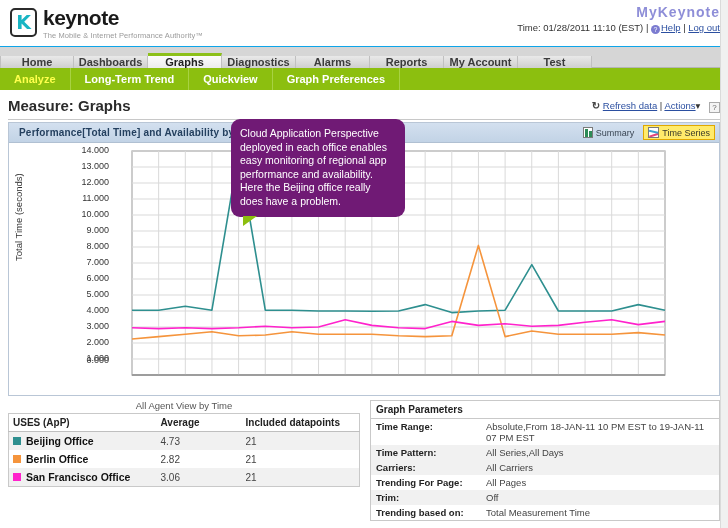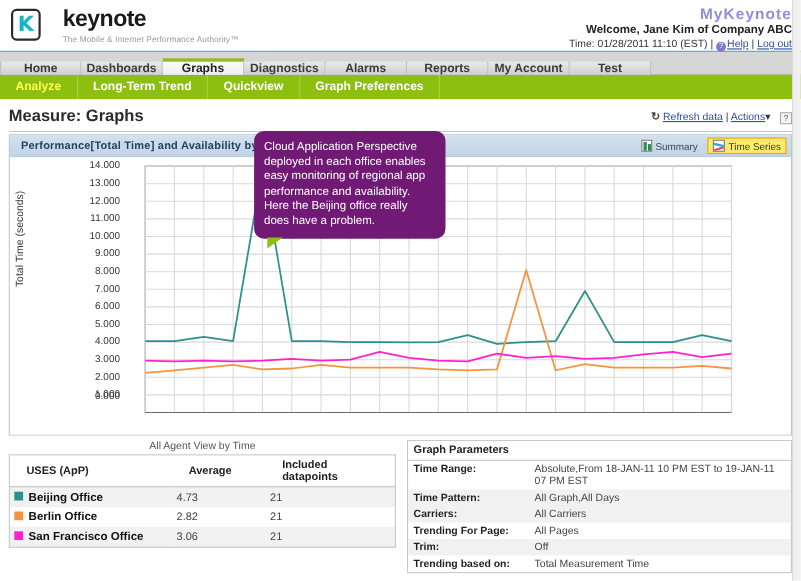--- a/index.html
+++ b/index.html
@@ -21,21 +21,21 @@
     width:27px; height:29px; position:relative;
     border:2.5px solid #2b2b2b;
     border-radius:5px;
     display:flex; align-items:center; justify-content:center;
     transform:skewY(0deg);
   }
   .logo-mark .k {
     color:#18b5c4; font-size:19px; font-weight:bold; line-height:1;
     font-family:"DejaVu Sans", sans-serif;
   }
-  .logo-text { margin-left:20px; }
+  .logo-text { margin-left:6px; }
   .logo-name { font-size:21px; font-weight:bold; color:#1a1a1a; letter-spacing:-0.5px; line-height:20px; }
   .logo-tag { font-size:7.5px; color:#9a9a9a; margin-top:3px; letter-spacing:0.1px; }
 
   .acct { position:absolute; right:8px; top:4px; text-align:right; }
   .acct .mykn { color:#8e8ed8; font-size:14px; font-weight:bold; letter-spacing:1px; }
   .acct .welcome { font-size:10.5px; font-weight:bold; color:#222; margin-top:1px; }
   .acct .timeline { font-size:9.5px; color:#333; margin-top:2px; }
   .acct a { color:#2b4fa0; text-decoration:underline; }
   .help-dot {
     display:inline-block; width:9px; height:9px; border-radius:50%;
@@ -133,21 +133,21 @@
   }
 
   
   .lower { position:absolute; left:8px; top:400px; width:712px; display:flex; gap:10px; }
   .agent-box { width:352px; }
   .agent-cap { text-align:center; font-size:9.5px; color:#555; padding-bottom:2px; }
   table { border-collapse:collapse; width:100%; font-size:10px; }
   .agent-box table { border:1px solid #c9c9c9; }
   .agent-box th {
     text-align:left; font-weight:bold; font-size:10px; color:#222;
-    background:#ffffff; border-bottom:1px solid #bfbfbf; padding:3px 15px;
+    background:#ffffff; border-bottom:1px solid #bfbfbf; padding:3px 4px;
   }
   .agent-box td { padding:3px 4px; color:#444; }
   .agent-box tr.alt td { background:#f1f1f1; }
   .agent-box td.name { color:#111; font-weight:bold; font-size:10.5px; }
   .sw { display:inline-block; width:8px; height:8px; margin-right:5px; vertical-align:0px; }
 
   .gp-box { width:350px; border:1px solid #c9c9c9; }
   .gp-title { font-size:10px; font-weight:bold; color:#222; background:#fff; padding:3px 5px; border-bottom:1px solid #c9c9c9; }
   .gp-box table td { padding:2px 5px; vertical-align:top; font-size:9.5px; }
   .gp-box td.k { font-weight:bold; color:#222; width:110px; }
@@ -168,21 +168,20 @@
       <span class="k">K</span>
     </div>
     <div class="logo-text">
       <div class="logo-name">keynote</div>
       <div class="logo-tag">The Mobile &amp; Internet Performance Authority™</div>
     </div>
   </div>
 
   <div class="acct">
     <div class="mykn">MyKeynote</div>
-    <div class="welcome">Welcome, Jane Kim of Company ABC</div>
     <div class="timeline">
       <span>Time: 01/28/2011 11:10 (EST)</span>
       <span>|</span>
       <span class="help-dot">?</span><a href="#">Help</a>
       <span>|</span>
       <a href="#">Log out</a>
     </div>
   </div>
 </div>
 
@@ -337,21 +336,21 @@
   <div class="gp-box">
     <div class="gp-title">Graph Parameters</div>
     <table>
       <tbody id="gp-rows">
           <tr>
             <td class="k">Time Range:</td>
             <td class="v">Absolute,From 18-JAN-11 10 PM EST to 19-JAN-11 07 PM EST</td>
           </tr>
           <tr class="alt">
             <td class="k">Time Pattern:</td>
-            <td class="v">All Graph,All Days</td>
+            <td class="v">All Series,All Days</td>
           </tr>
           <tr class="alt">
             <td class="k">Carriers:</td>
             <td class="v">All Carriers</td>
           </tr>
           <tr>
             <td class="k">Trending For Page:</td>
             <td class="v">All Pages</td>
           </tr>
           <tr class="alt">

